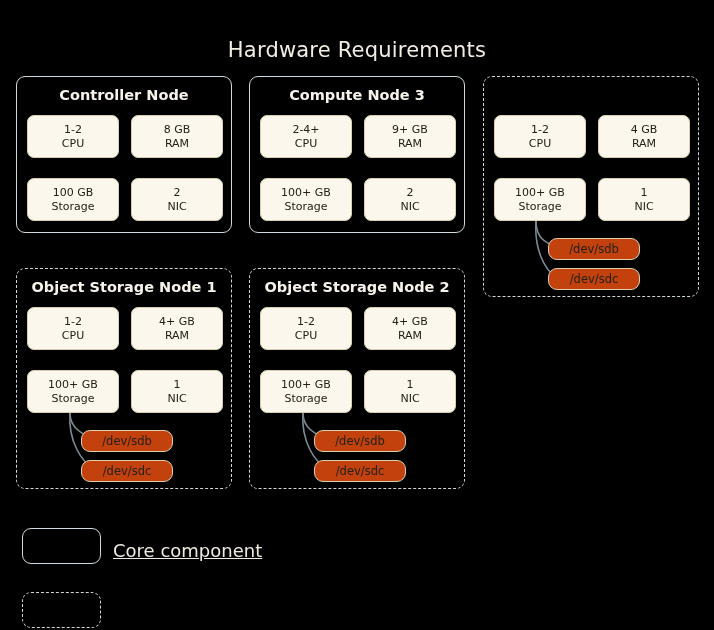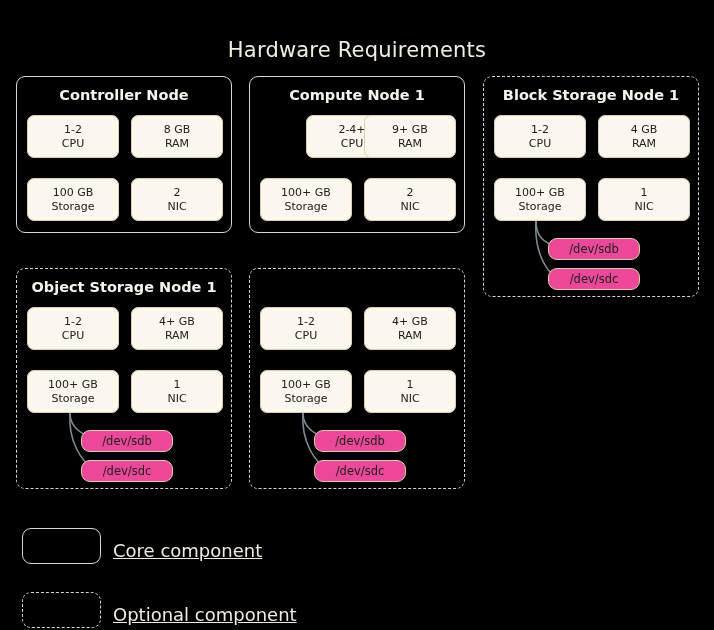--- a/index.html
+++ b/index.html
@@ -64,21 +64,21 @@
     align-items: center;
     justify-content: center;
     text-align: center;
     white-space: pre-line;
   }
   .dev {
     position: absolute;
     box-sizing: border-box;
     border: 1.2px solid #d9cfae;
     border-radius: 9px;
-    background: #ec4899;
+    background: #c2410c;
     color: #23211c;
     font-size: 11.5px;
     display: flex;
     align-items: center;
     justify-content: center;
     text-align: center;
     padding: 0 8px;
   }
   .legend-box {
     position: absolute;
@@ -124,33 +124,32 @@
 CPU</div>
     <div class="spec" style="left:114px; top:38px; width:92px; height:43px;">8 GB
 RAM</div>
     <div class="spec" style="left:10px; top:101px; width:92px; height:43px;">100 GB
 Storage</div>
     <div class="spec" style="left:114px; top:101px; width:92px; height:43px;">2
 NIC</div>
   </div>
 
   <div class="node core" style="left:249px; top:60px; width:216px; height:157px;">
-    <div class="node-title">Compute Node 1</div>
-    <div class="spec" style="left:10px; top:38px; width:92px; height:43px;margin-left:46px;">2-4+
+    <div class="node-title">Compute Node 3</div>
+    <div class="spec" style="left:10px; top:38px; width:92px; height:43px;">2-4+
 CPU</div>
     <div class="spec" style="left:114px; top:38px; width:92px; height:43px;">9+ GB
 RAM</div>
     <div class="spec" style="left:10px; top:101px; width:92px; height:43px;">100+ GB
 Storage</div>
     <div class="spec" style="left:114px; top:101px; width:92px; height:43px;">2
 NIC</div>
   </div>
 
   <div class="node optional" style="left:483px; top:60px; width:216px; height:221px;">
-    <div class="node-title">Block Storage Node 1</div>
     <div class="spec" style="left:10px; top:38px; width:92px; height:43px;">1-2
 CPU</div>
     <div class="spec" style="left:114px; top:38px; width:92px; height:43px;">4 GB
 RAM</div>
     <div class="spec" style="left:10px; top:101px; width:92px; height:43px;">100+ GB
 Storage</div>
     <div class="spec" style="left:114px; top:101px; width:92px; height:43px;">1
 NIC</div>
     <div class="dev" style="left:64px; top:161px; width:92px; height:22px;">/dev/sdb</div>
     <div class="dev" style="left:64px; top:191px; width:92px; height:22px;">/dev/sdc</div>
@@ -164,31 +163,31 @@
 RAM</div>
     <div class="spec" style="left:10px; top:101px; width:92px; height:43px;">100+ GB
 Storage</div>
     <div class="spec" style="left:114px; top:101px; width:92px; height:43px;">1
 NIC</div>
     <div class="dev" style="left:64px; top:161px; width:92px; height:22px;">/dev/sdb</div>
     <div class="dev" style="left:64px; top:191px; width:92px; height:22px;">/dev/sdc</div>
   </div>
 
   <div class="node optional" style="left:249px; top:252px; width:216px; height:221px;">
+    <div class="node-title">Object Storage Node 2</div>
     <div class="spec" style="left:10px; top:38px; width:92px; height:43px;">1-2
 CPU</div>
     <div class="spec" style="left:114px; top:38px; width:92px; height:43px;">4+ GB
 RAM</div>
     <div class="spec" style="left:10px; top:101px; width:92px; height:43px;">100+ GB
 Storage</div>
     <div class="spec" style="left:114px; top:101px; width:92px; height:43px;">1
 NIC</div>
     <div class="dev" style="left:64px; top:161px; width:92px; height:22px;">/dev/sdb</div>
     <div class="dev" style="left:64px; top:191px; width:92px; height:22px;">/dev/sdc</div>
   </div>
 
   <div class="legend-box core" style="left:22px; top:512px; width:79px; height:36px;"></div>
   <div class="legend-label" style="left:113px; top:524px;">Core component</div>
 
   <div class="legend-box optional" style="left:22px; top:576px; width:79px; height:36px;"></div>
-  <div class="legend-label" style="left:113px; top:588px;">Optional component</div>
 
 </div>
 
 </body></html>

